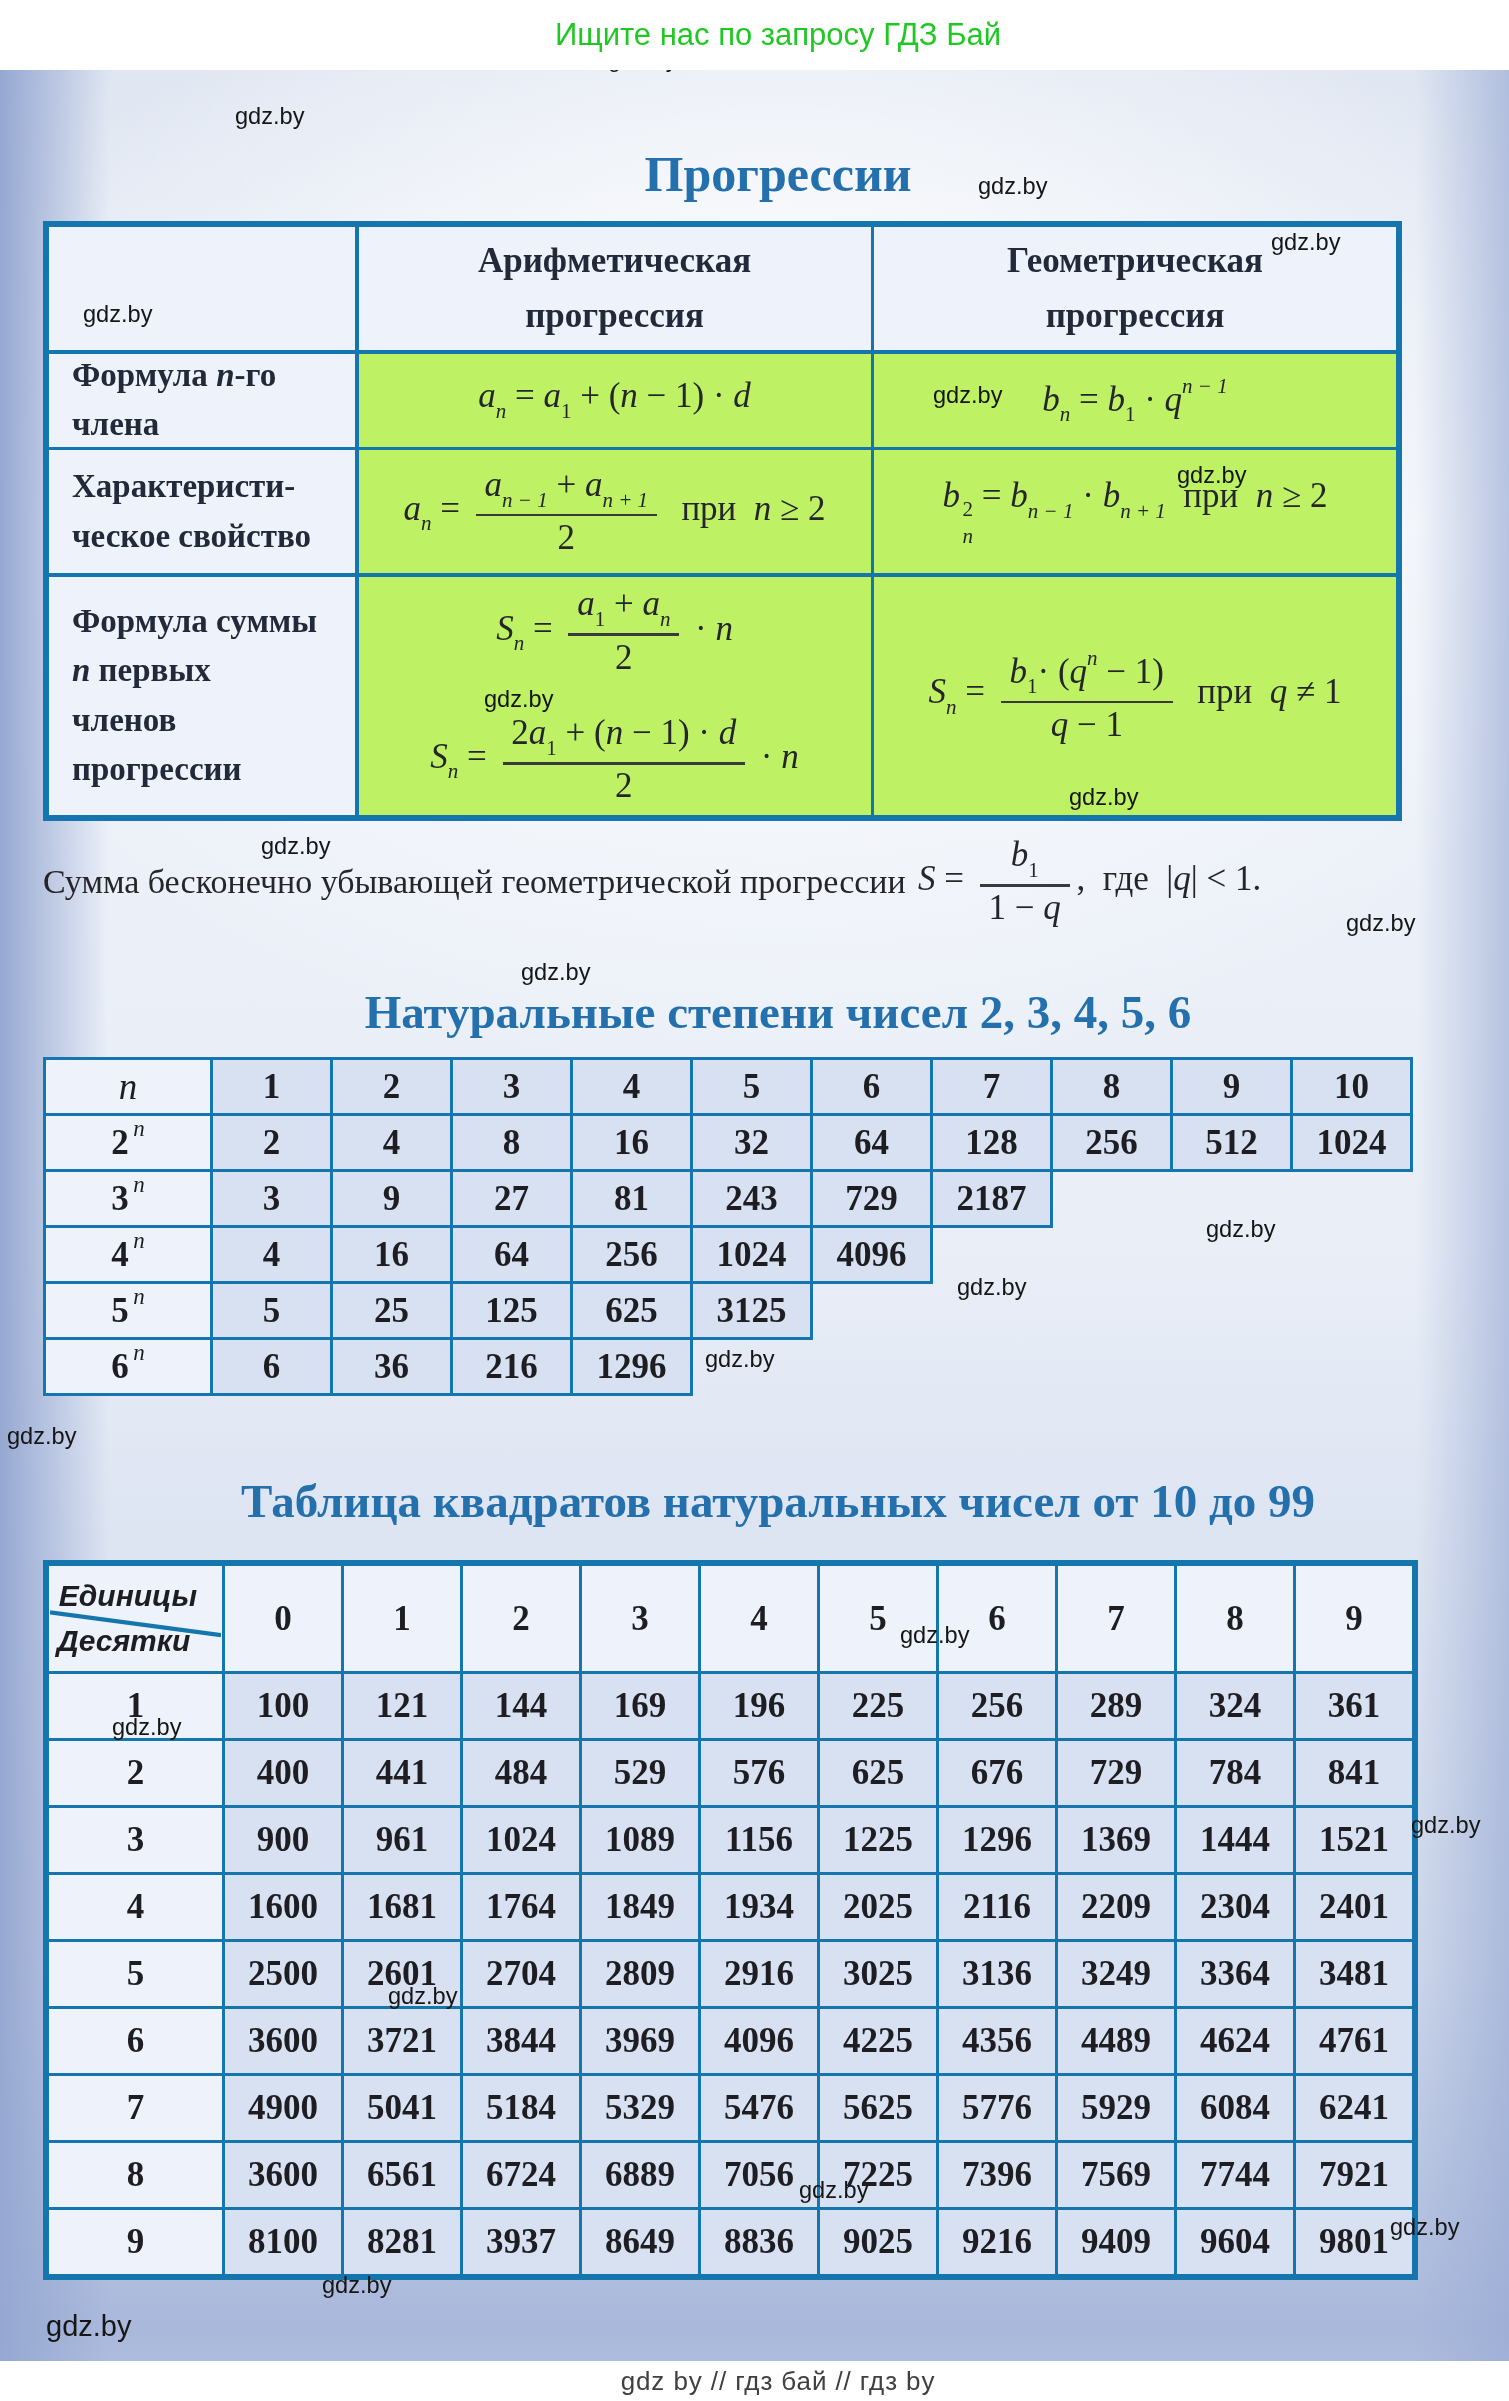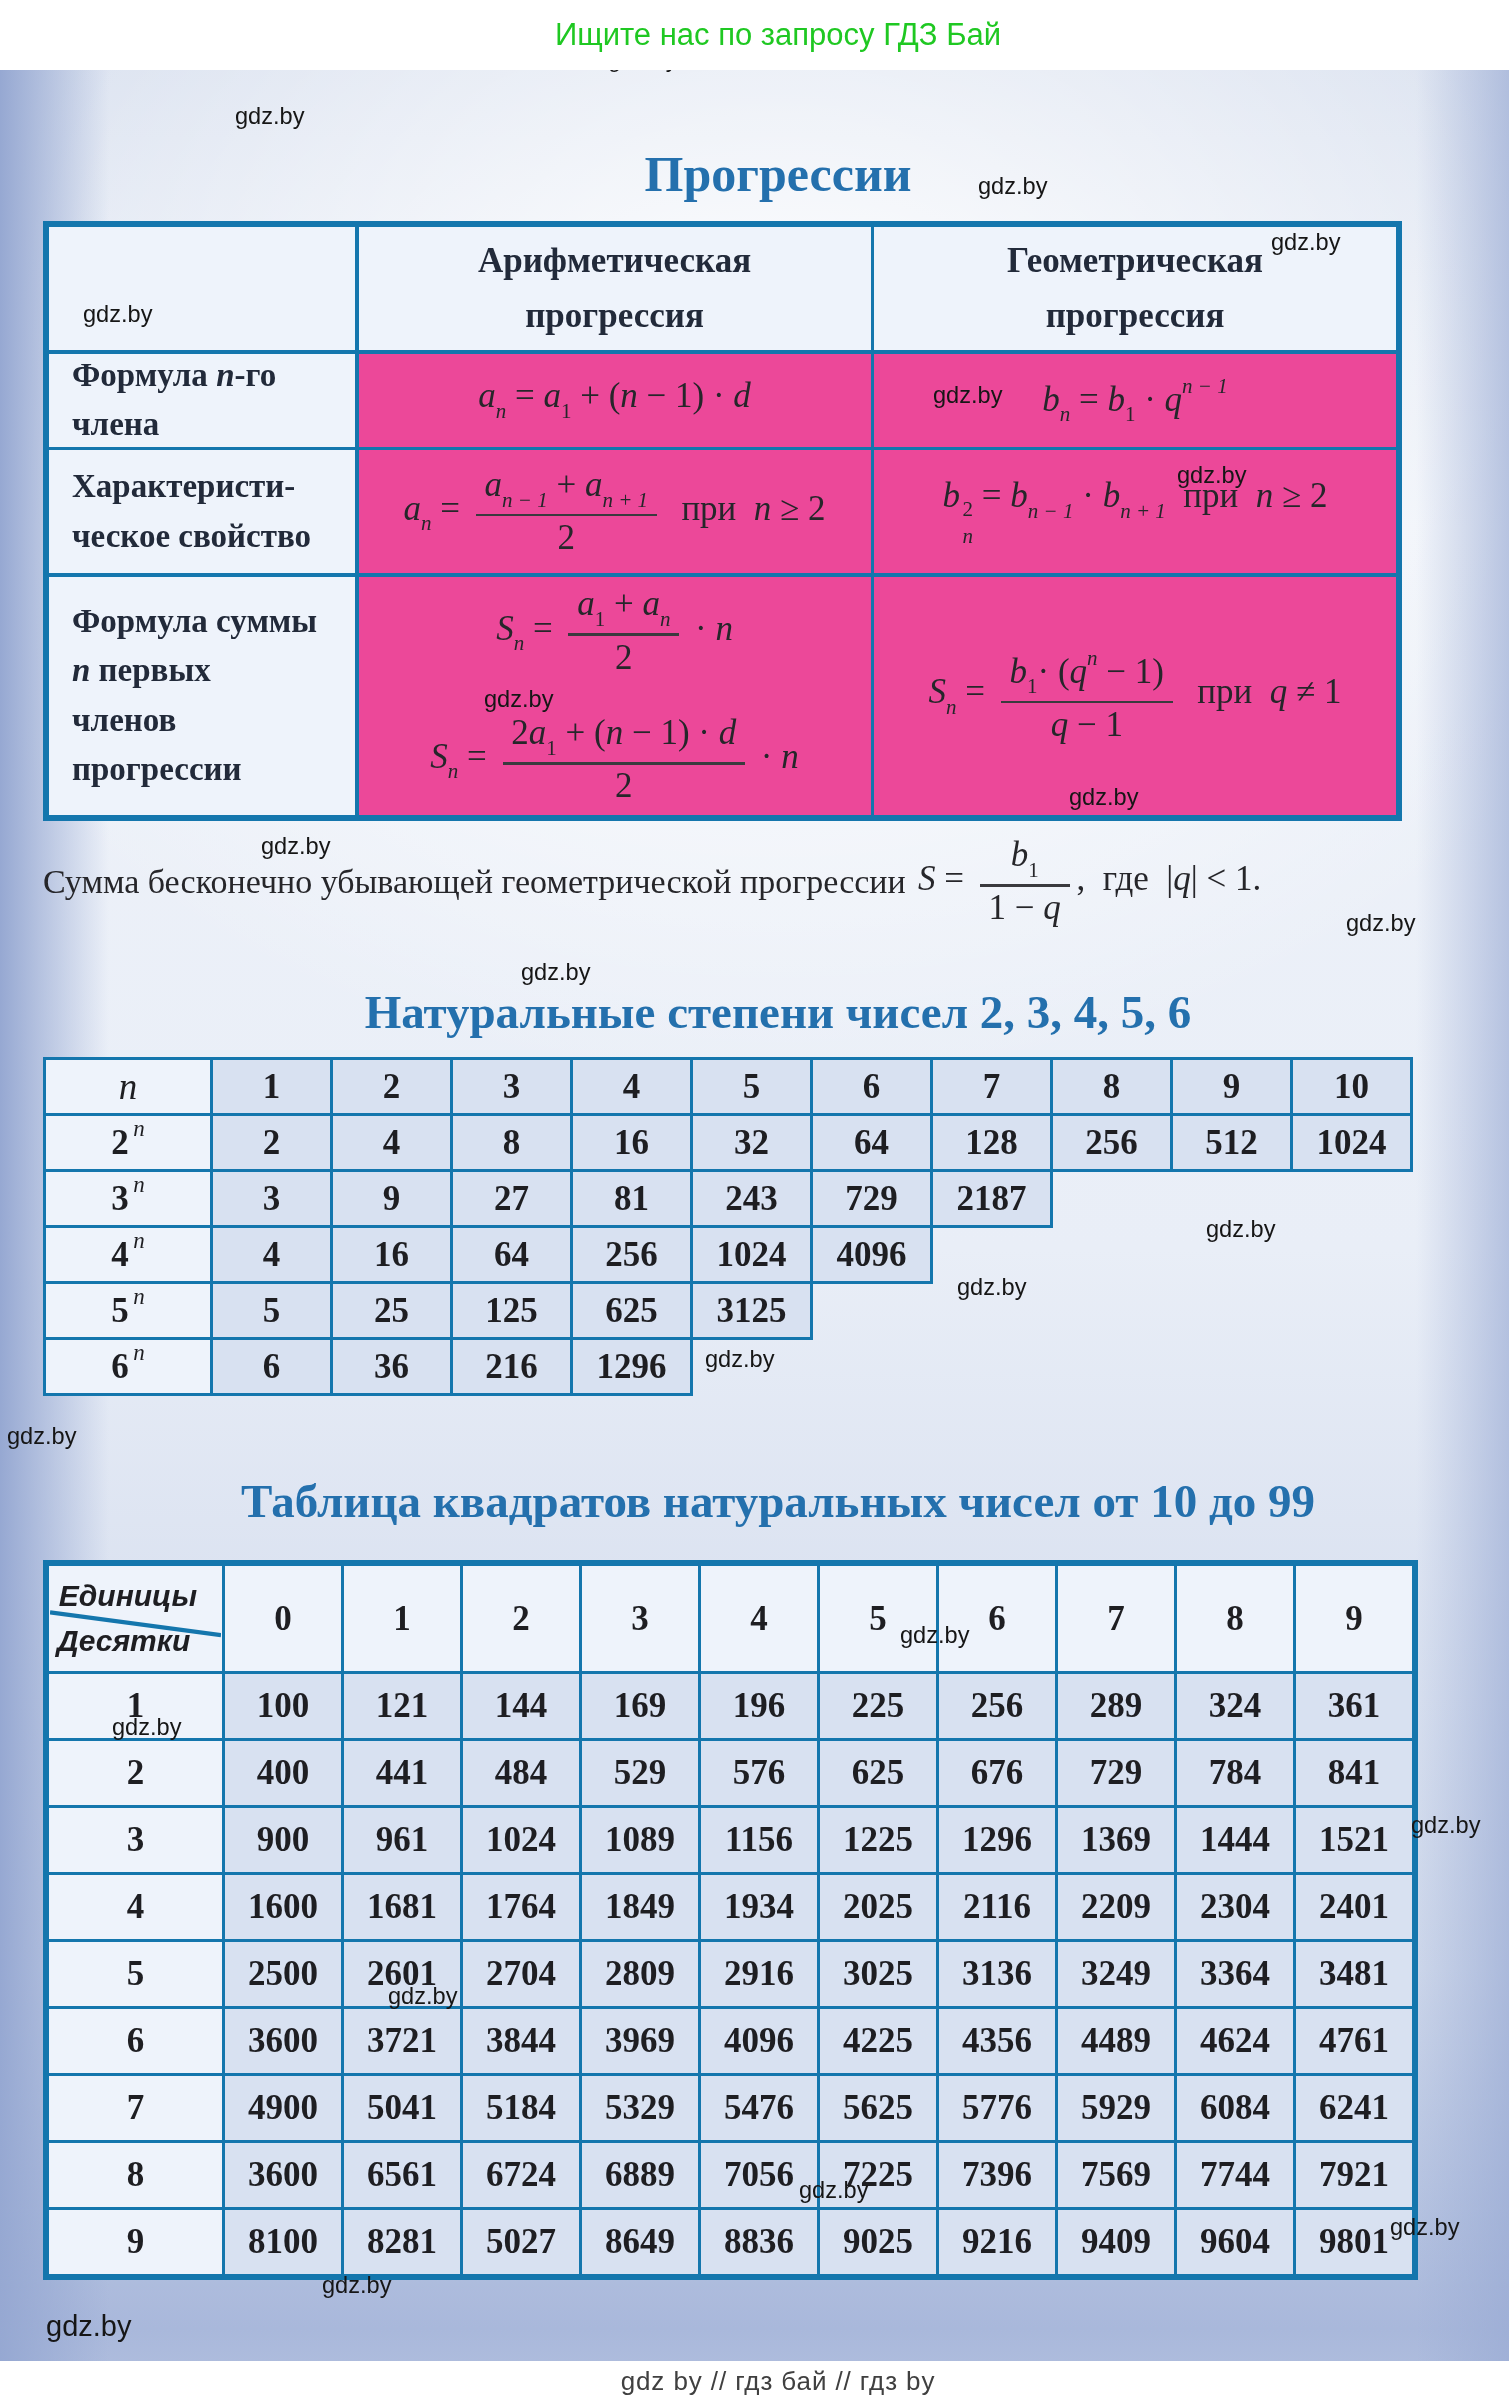--- a/index.html
+++ b/index.html
@@ -20,21 +20,21 @@
   .title1{top:145px;font-size:50px;}
   .title2{top:985px;font-size:47px;}
   .title3{top:1474px;font-size:47px;}
 
   
   .t1{position:absolute;left:43px;top:221px;display:grid;
     grid-template-columns:306px 512px 522px;grid-template-rows:123px 93px 123px 238px;
     gap:3.5px;background:#1476ad;border:6.1px solid #1476ad;z-index:1;}
   .cell{display:flex;align-items:center;justify-content:center;}
   .c-light{background:#eef3fb;}
-  .c-dark{background:#ec4899;}
+  .c-dark{background:#bef264;}
   .hdr{font-weight:bold;font-size:35px;color:#222a3a;text-align:center;line-height:1.55;}
   .hdr .hwrap{max-width:376px;}
   .lab{justify-content:flex-start;padding-left:23px;}
   .labwrap{font-weight:bold;font-size:33px;color:#222a3a;white-space:pre-line;line-height:1.5;}
   .labwrap i{font-weight:bold;}
   .stackcell{flex-direction:column;gap:31.5px;}
 
   
   .fx{display:inline-block;white-space:nowrap;font-size:35px;color:#26262a;}
   .fx .fi{font-style:italic;}
@@ -357,21 +357,21 @@
           <td class="sv sb">7225</td>
           <td class="sv sb">7396</td>
           <td class="sv sb">7569</td>
           <td class="sv sb">7744</td>
           <td class="sv sb">7921</td>
         </tr>
         <tr>
           <td class="slab sb">9</td>
           <td class="sv sb">8100</td>
           <td class="sv sb">8281</td>
-          <td class="sv sb">5027</td>
+          <td class="sv sb">3937</td>
           <td class="sv sb">8649</td>
           <td class="sv sb">8836</td>
           <td class="sv sb">9025</td>
           <td class="sv sb">9216</td>
           <td class="sv sb">9409</td>
           <td class="sv sb">9604</td>
           <td class="sv sb">9801</td>
         </tr>
       </tbody>
     </table>

